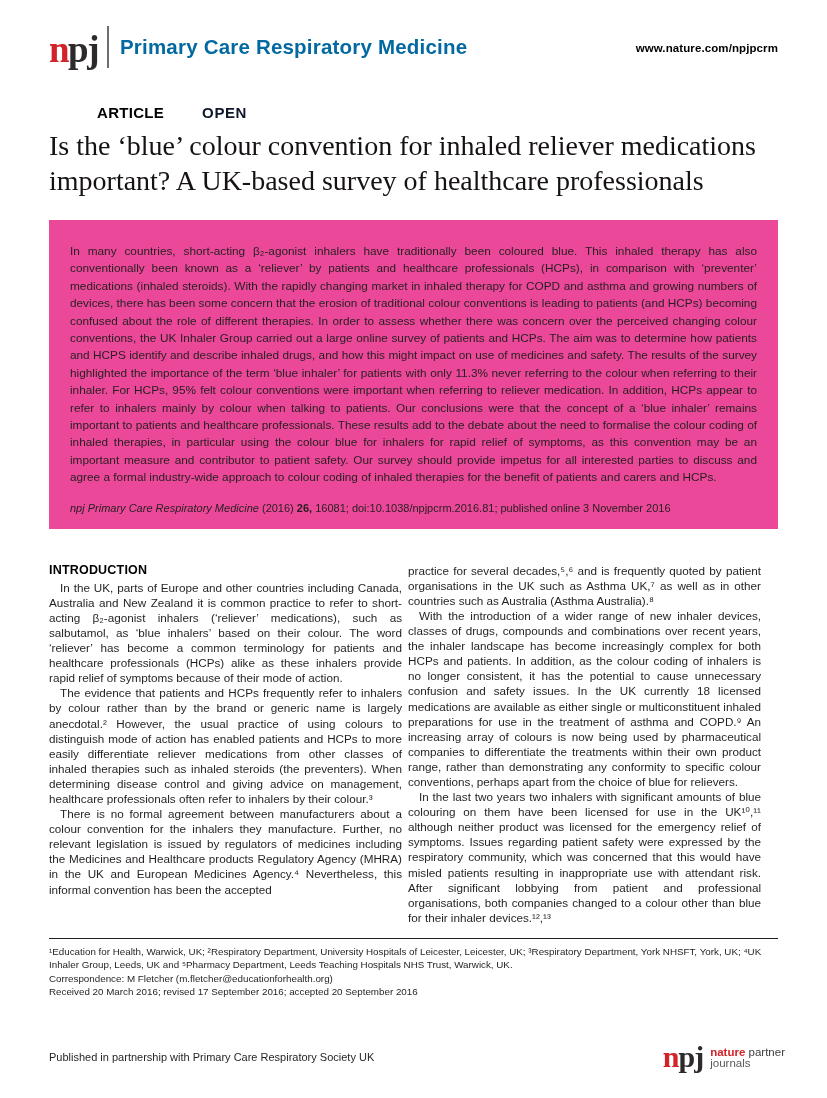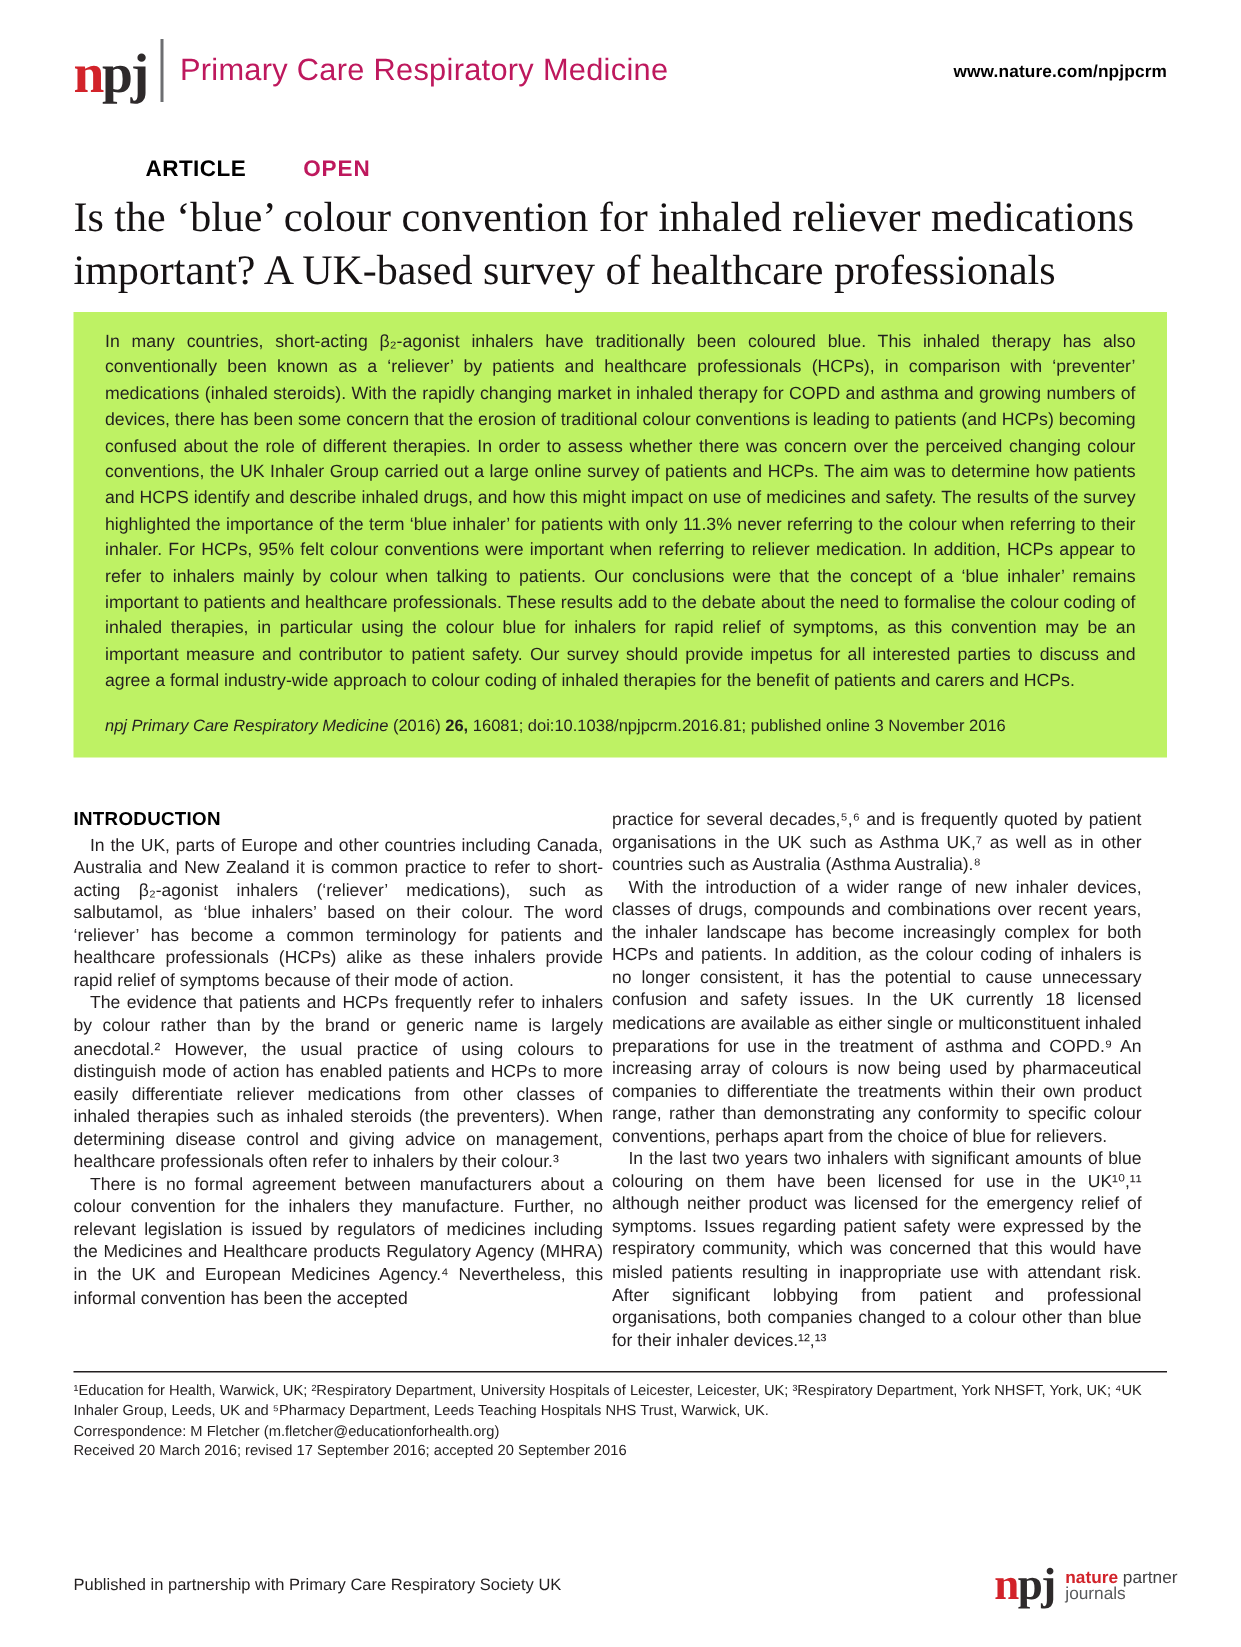--- a/index.html
+++ b/index.html
@@ -12,32 +12,32 @@
   }
   .page { position: relative; width: 827px; height: 1098px; padding: 26px 49px 24px 49px; overflow: hidden; border-radius: 17px; }
 
   
   .masthead { display: flex; justify-content: space-between; align-items: flex-start; }
   .logo-lockup { display: flex; align-items: center; }
   .npj-logo { font-family: "Liberation Serif", "DejaVu Serif", serif; font-weight: 700; font-size: 37px; line-height: 1; letter-spacing: -1.5px; padding-top: 4px; }
   .npj-logo .n-red { color: #d2232a; }
   .npj-logo .pj-dark { color: #2e2a2b; }
   .logo-divider { width: 2px; height: 42px; background: #6d6e71; margin: 0 11px 0 9px; }
-  .journal-name { font-size: 20.5px; color: #be185d; letter-spacing: 0.2px; font-weight: 400; }
+  .journal-name { font-size: 20.5px; color: #0369a1; letter-spacing: 0.2px; font-weight: 700; }
   .site-url { font-size: 11.5px; font-weight: 700; color: #000; margin-top: 16px; letter-spacing: 0.1px; cursor: pointer; }
 
   
   .article-row { margin-top: 36px; display: flex; margin-left: 48px; }
   .article-label { font-size: 15px; font-weight: 700; letter-spacing: 0.3px; color: #000; }
-  .open-label { font-size: 15px; font-weight: 700; color: #be185d; letter-spacing: 0.6px; margin-left: 38px; }
+  .open-label { font-size: 15px; font-weight: 700; color: #0f172a; letter-spacing: 0.6px; margin-left: 38px; }
   .title { font-family: "Liberation Serif", "DejaVu Serif", serif; font-size: 28px; line-height: 35px; color: #161213; font-weight: 400; margin-top: 7px; }
   .authors { margin-top: 13px; font-size: 13px; color: #231f20; }
 
   
-  .abstract-panel { margin-top: 10px; background: #bef264; padding: 11px 21px 15px 21px; }
+  .abstract-panel { margin-top: 22px; background: #ec4899; padding: 23px 21px 15px 21px; }
   .abstract-text { font-size: 11.8px; line-height: 17.4px; text-align: justify; color: #231f20; }
   .citation-line { margin-top: 15px; font-size: 11px; color: #231f20; }
   .citation-line .cite-journal { font-style: italic; }
   .citation-line .cite-volume { font-weight: 700; }
 
   
   .columns { margin-top: 34px; display: flex; gap: 6px; }
   .col { width: 353px; }
   .intro-heading { font-size: 12.5px; font-weight: 700; letter-spacing: 0.2px; margin: 0 0 3px 0; color: #000; }
   .col p { margin: 0; font-size: 11.7px; line-height: 15.1px; text-align: justify; color: #231f20; }

